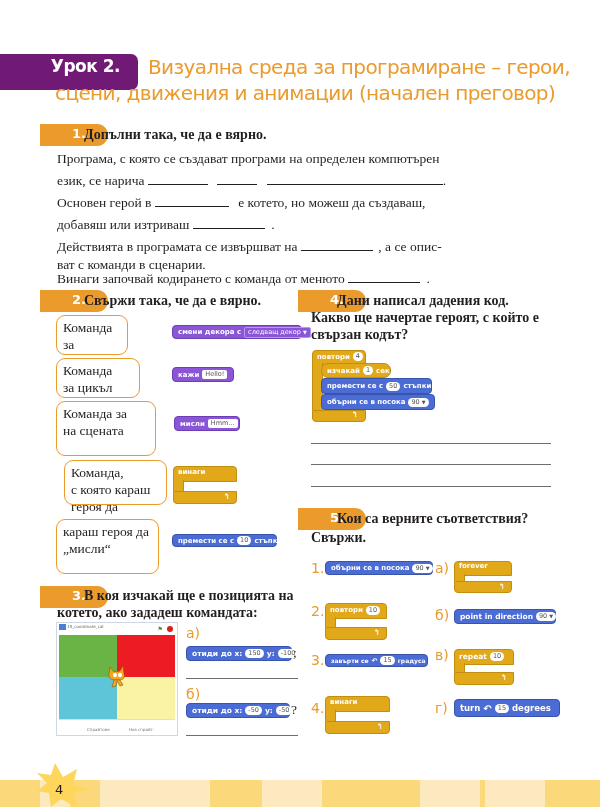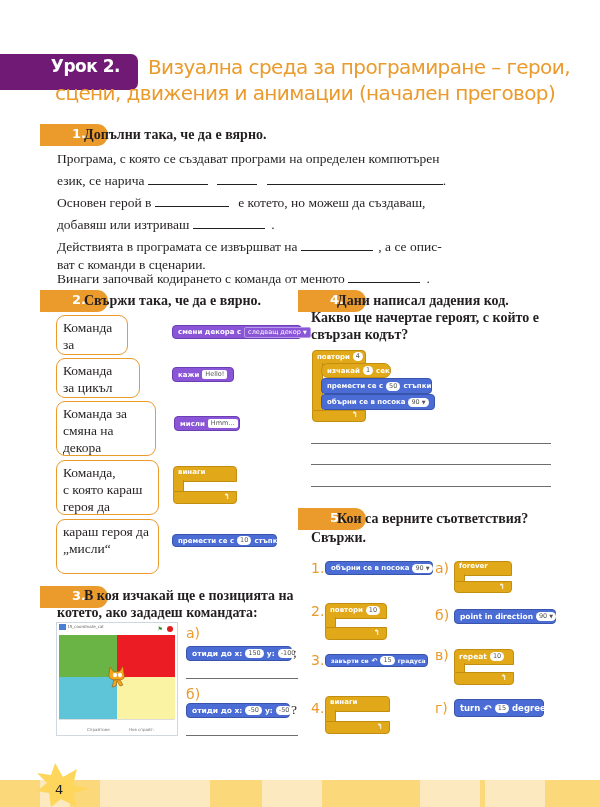--- a/index.html
+++ b/index.html
@@ -91,24 +91,23 @@
 <div class="abs cmd-box" style="left:56px;top:315px;width:72px;height:40px;">
   <div>Команда</div>
   <div>за движение</div>
 </div>
 <div class="abs cmd-box" style="left:56px;top:358px;width:84px;height:40px;">
   <div>Команда</div>
   <div>за цикъл</div>
 </div>
 <div class="abs cmd-box" style="left:56px;top:401px;width:100px;height:55px;">
   <div>Команда за</div>
-  <div>смяна на декора</div>
   <div>на сцената</div>
 </div>
-<div class="abs cmd-box" style="left:56px;top:460px;width:103px;height:55px;">
+<div class="abs cmd-box" style="left:64px;top:460px;width:103px;height:45px;">
   <div>Команда,</div>
   <div>с която караш</div>
   <div>героя да „говори“</div>
 </div>
 <div class="abs cmd-box" style="left:56px;top:519px;width:103px;height:55px;">
   <div>караш героя да</div>
   <div>„мисли“</div>
 </div>
 
 <div class="abs blk purple" style="left:172px;top:325px;height:14px;width:130px;">
@@ -284,21 +283,21 @@
   <div class="arm gold" style="top:14px;height:9px;border-top:none;border-bottom:none;"></div>
   <div class="bot gold" style="top:23px;width:58px;height:11px;"></div>
   <span class="blk" style="position:absolute;left:0;top:0;height:14px;font-size:7.5px;">
     <span>repeat</span>
     <span class="pill">10</span>
   </span>
   <span class="arrow" style="top:23px;">↰</span>
 </div>
 
 <div class="abs label-num" style="left:435px;top:700px;">г)</div>
-<div class="abs blk blue" style="left:454px;top:699px;height:18px;width:90px;font-size:8.5px;">
+<div class="abs blk blue" style="left:454px;top:699px;height:18px;width:106px;font-size:8.5px;">
   <span>turn</span>
   <span style="font-size:10px;">↶</span>
   <span class="pill">15</span>
   <span>degrees</span>
 </div>
 
 <div class="abs footer-band">
   <div class="pale" style="left:40px;width:30px;"></div>
   <div class="pale" style="left:100px;width:110px;"></div>
   <div class="pale" style="left:262px;width:60px;"></div>

